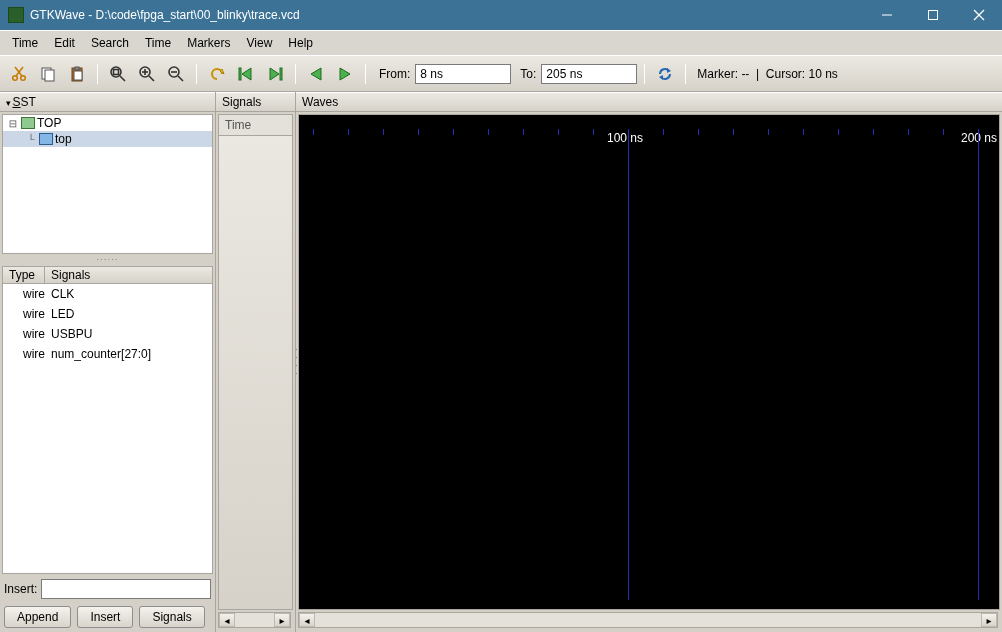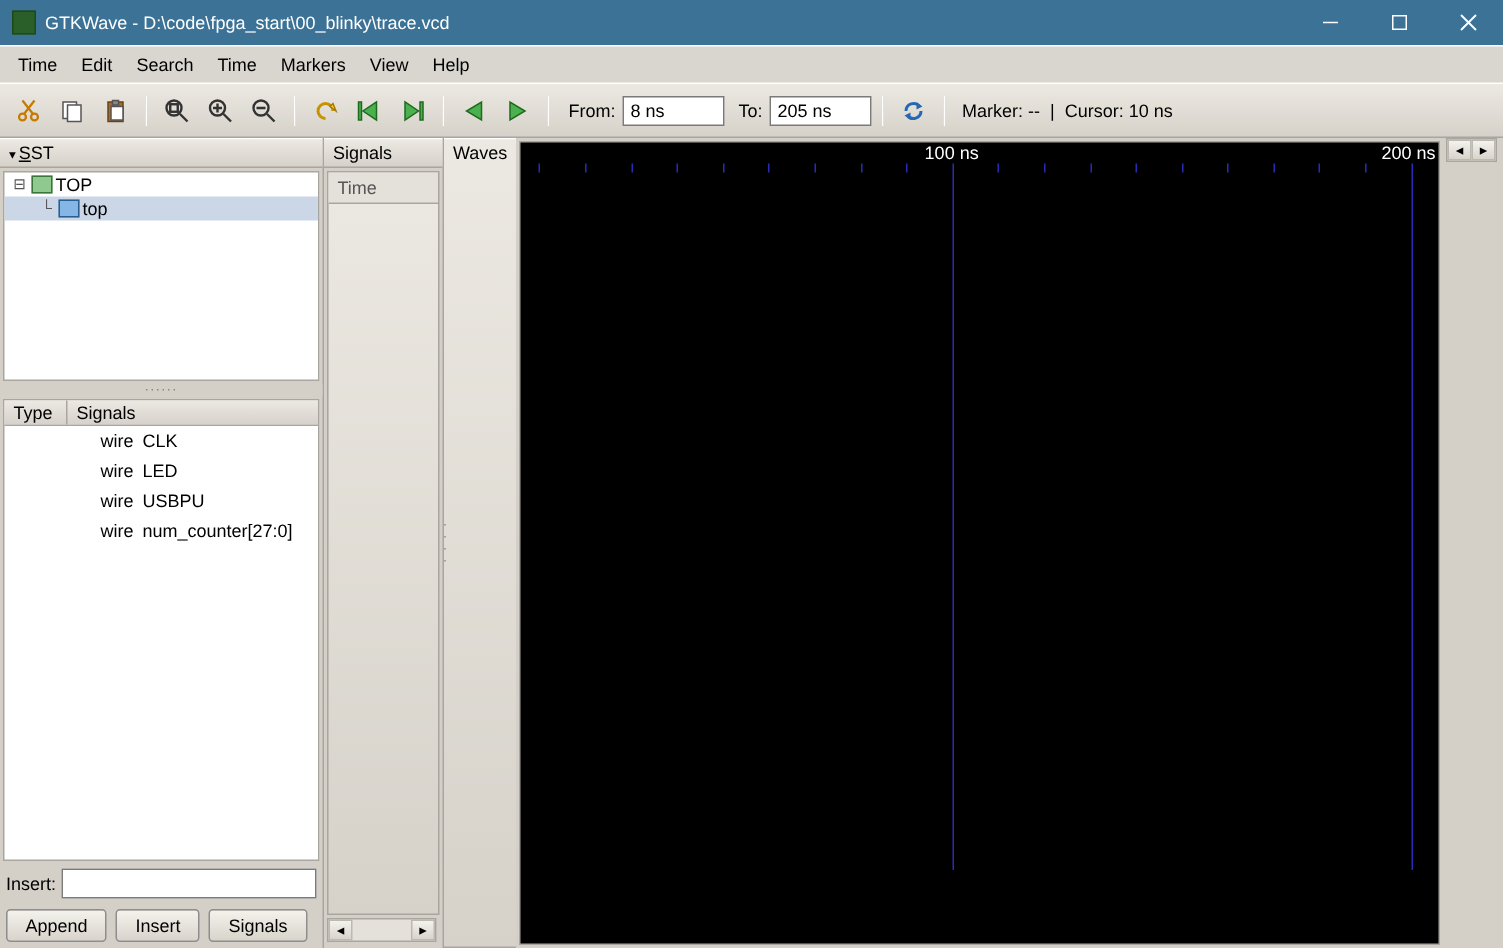--- a/index.html
+++ b/index.html
@@ -14,28 +14,28 @@
 
   
   .menubar { background: #d9d6cf; border-top: 1px solid #fff; border-bottom: 1px solid #fff; height: 26px; display: flex; align-items: center; padding: 0 4px; }
   .menubar .menuitem { padding: 3px 8px; cursor: pointer; }
 
   
   .toolbar { background: linear-gradient(#ece9e2, #d6d2ca); height: 36px; display: flex; align-items: center; padding: 0 6px; border-bottom: 1px solid #a9a69f; gap: 3px; }
   .toolbar .sep { width: 1px; height: 20px; background: #a9a69f; margin: 0 4px; border-right: 1px solid #fff; }
   .toolbar .tbtn { width: 26px; height: 26px; display: flex; align-items: center; justify-content: center; border: 1px solid transparent; border-radius: 3px; cursor: pointer; }
   .toolbar .label { margin-left: 6px; margin-right: 2px; color: #000; }
-  .toolbar .tinput { width: 68px; height: 20px; border: 1px solid #7a7a7a; background: #fff; padding: 1px 4px; font-size: 12px; }
+  .toolbar .tinput { width: 96px; height: 20px; border: 1px solid #7a7a7a; background: #fff; padding: 1px 4px; font-size: 12px; }
   .toolbar .status { color: #000; margin-left: 4px; }
 
   
   .mainarea { display: flex; height: calc(632px - 30px - 26px - 36px); }
   .leftcol { width: 216px; display: flex; flex-direction: column; background: #d4d0c8; border-right: 1px solid #a9a69f; }
   .midcol { width: 80px; display: flex; flex-direction: column; border-right: 1px solid #a9a69f; background: #d4d0c8; position: relative; }
-  .rightcol { flex: 1; display: flex; flex-direction: row; background: #d4d0c8; }
+  .rightcol { flex: 1; display: flex; flex-direction: column; background: #d4d0c8; }
 
   .panelhead { background: linear-gradient(#ece9e2, #d6d2ca); border-top: 1px solid #fff; border-bottom: 1px solid #a9a69f; padding: 2px 6px; font-size: 12px; color: #000; }
   .panelhead .triangle { font-size: 9px; margin-right: 2px; }
 
   .tree { background: #fff; border: 1px solid #a9a69f; margin: 2px; height: 140px; overflow: auto; }
   .tree .treerow { padding: 1px 4px; display: flex; align-items: center; gap: 2px; font-size: 12px; cursor: pointer; }
   .tree .treerow.selected { background: #cbd7e6; }
   .tree .expander { width: 12px; display: inline-block; text-align: center; color: #555; font-size: 10px; }
   .tree .ticon { width: 14px; height: 12px; display: inline-block; }
   .ticon.boxg { background: #8fc98f; border: 1px solid #3a763a; }
@@ -43,37 +43,37 @@
 
   .splithandle { height: 8px; background: #d4d0c8; text-align: center; font-size: 8px; color: #777; cursor: row-resize; letter-spacing: 2px; }
 
   .sigframe { border: 1px solid #a9a69f; margin: 2px; flex: 1; background: #fff; display: flex; flex-direction: column; }
   .sighead { display: flex; background: linear-gradient(#ece9e2,#d6d2ca); border-bottom: 1px solid #a9a69f; }
   .sighead .col { padding: 1px 6px; border-right: 1px solid #a9a69f; font-size: 12px; }
   .sighead .col:first-child { width: 42px; }
   .sighead .col:last-child { flex: 1; border-right: none; }
   .sigbody { flex: 1; overflow: auto; }
   .sigrow { display: flex; font-size: 12px; }
-  .sigrow .c1 { width: 42px; padding: 3px 20px; margin-left: 44px; }
+  .sigrow .c1 { width: 42px; padding: 3px 20px; }
   .sigrow .c2 { flex: 1; padding: 3px 6px; }
 
   .filterrow { display: flex; align-items: center; padding: 3px 4px; gap: 4px; }
   .filterrow input { flex: 1; height: 20px; border: 1px solid #7a7a7a; background: #fff; padding: 1px 4px; }
   .btnrow { display: flex; gap: 6px; padding: 4px; }
   .btnrow button { flex: 0 0 auto; padding: 3px 12px; border: 1px solid #8e8e8e; border-radius: 3px; background: linear-gradient(#f4f2ec,#d8d4cc); cursor: pointer; font-size: 12px; }
 
   .sigcol-inner { flex: 1; background: linear-gradient(#ece9e2,#d6d2ca); margin: 2px; border: 1px solid #a9a69f; display: flex; flex-direction: column; }
   .timebar { background: #e4e1da; padding: 3px 6px; border-bottom: 1px solid #a9a69f; font-size: 12px; color: #555; }
   .sigcol-flex { flex: 1; }
 
   .gripper { font-size: 8px; color: #777; letter-spacing: 1px; text-align: center; line-height: 8px; user-select: none; }
 
   .wavearea { flex: 1; background: #000; margin: 2px; border: 1px solid #a9a69f; position: relative; overflow: hidden; }
   .waveticks { position: absolute; top: 0; left: 0; right: 0; height: 14px; color: #fff; font-family: monospace; font-size: 11px; }
-  .waveticks .ticklabel { position: absolute; top: 0; white-space: nowrap; }
+  .waveticks .ticklabel { position: absolute; top: 16px; white-space: nowrap; }
   .wavegrid { position: absolute; top: 14px; left: 0; right: 0; height: 8px; }
   .wavegrid .minor { position: absolute; top: 0; width: 1px; height: 6px; background: #2b2bb5; }
   .wavegrid .major { position: absolute; top: 0; width: 1px; height: calc(485px - 14px); background: #2b2bb5; }
 
   .hscroll { margin: 0 4px 4px 2px; height: 16px; background: #e4e1da; border: 1px solid #a9a69f; display: flex; align-items: stretch; }
   .hscroll .arrow { width: 16px; background: linear-gradient(#f4f2ec,#d8d4cc); border: 1px solid #bcb9b1; display: flex; align-items: center; justify-content: center; font-size: 10px; cursor: pointer; }
   .hscroll .track { flex: 1; }
 
   svg.icon { width: 18px; height: 18px; }
   .arrow-green { fill: #4caf50; stroke: #1e6b1e; stroke-width: 1; }

